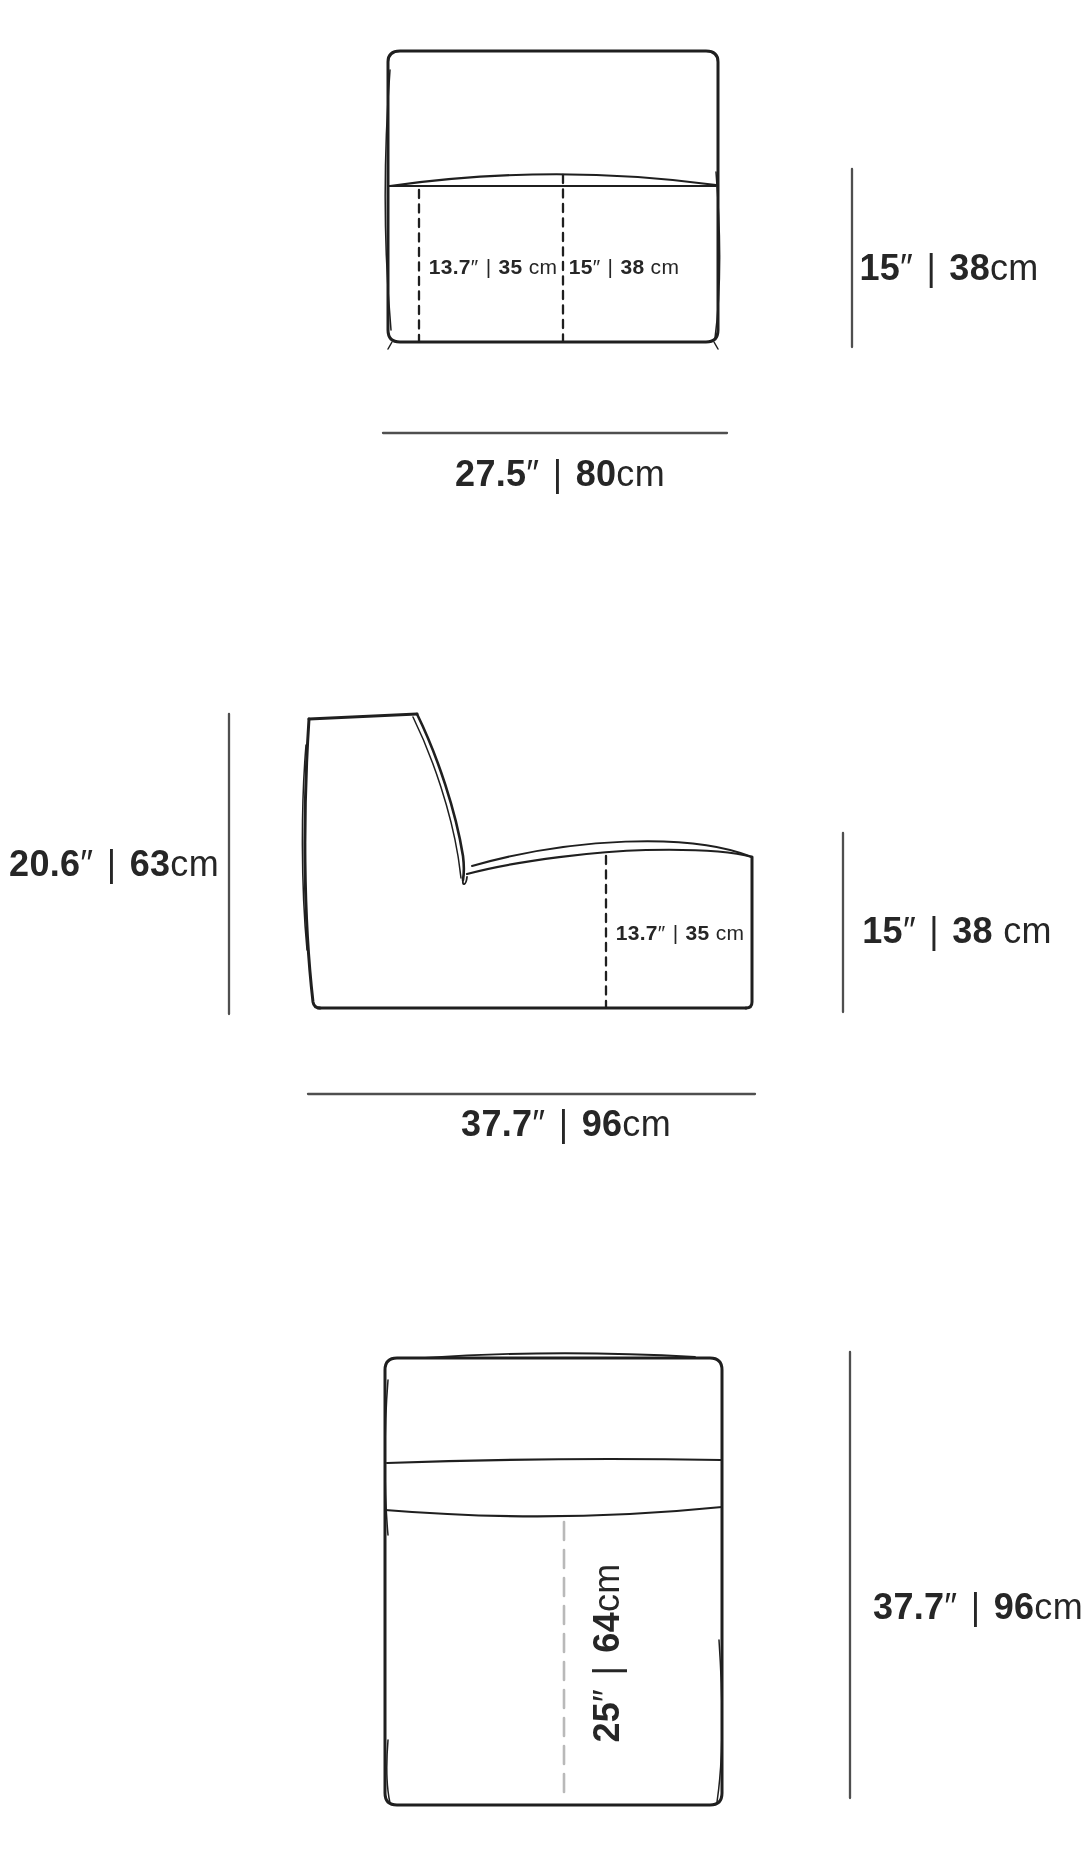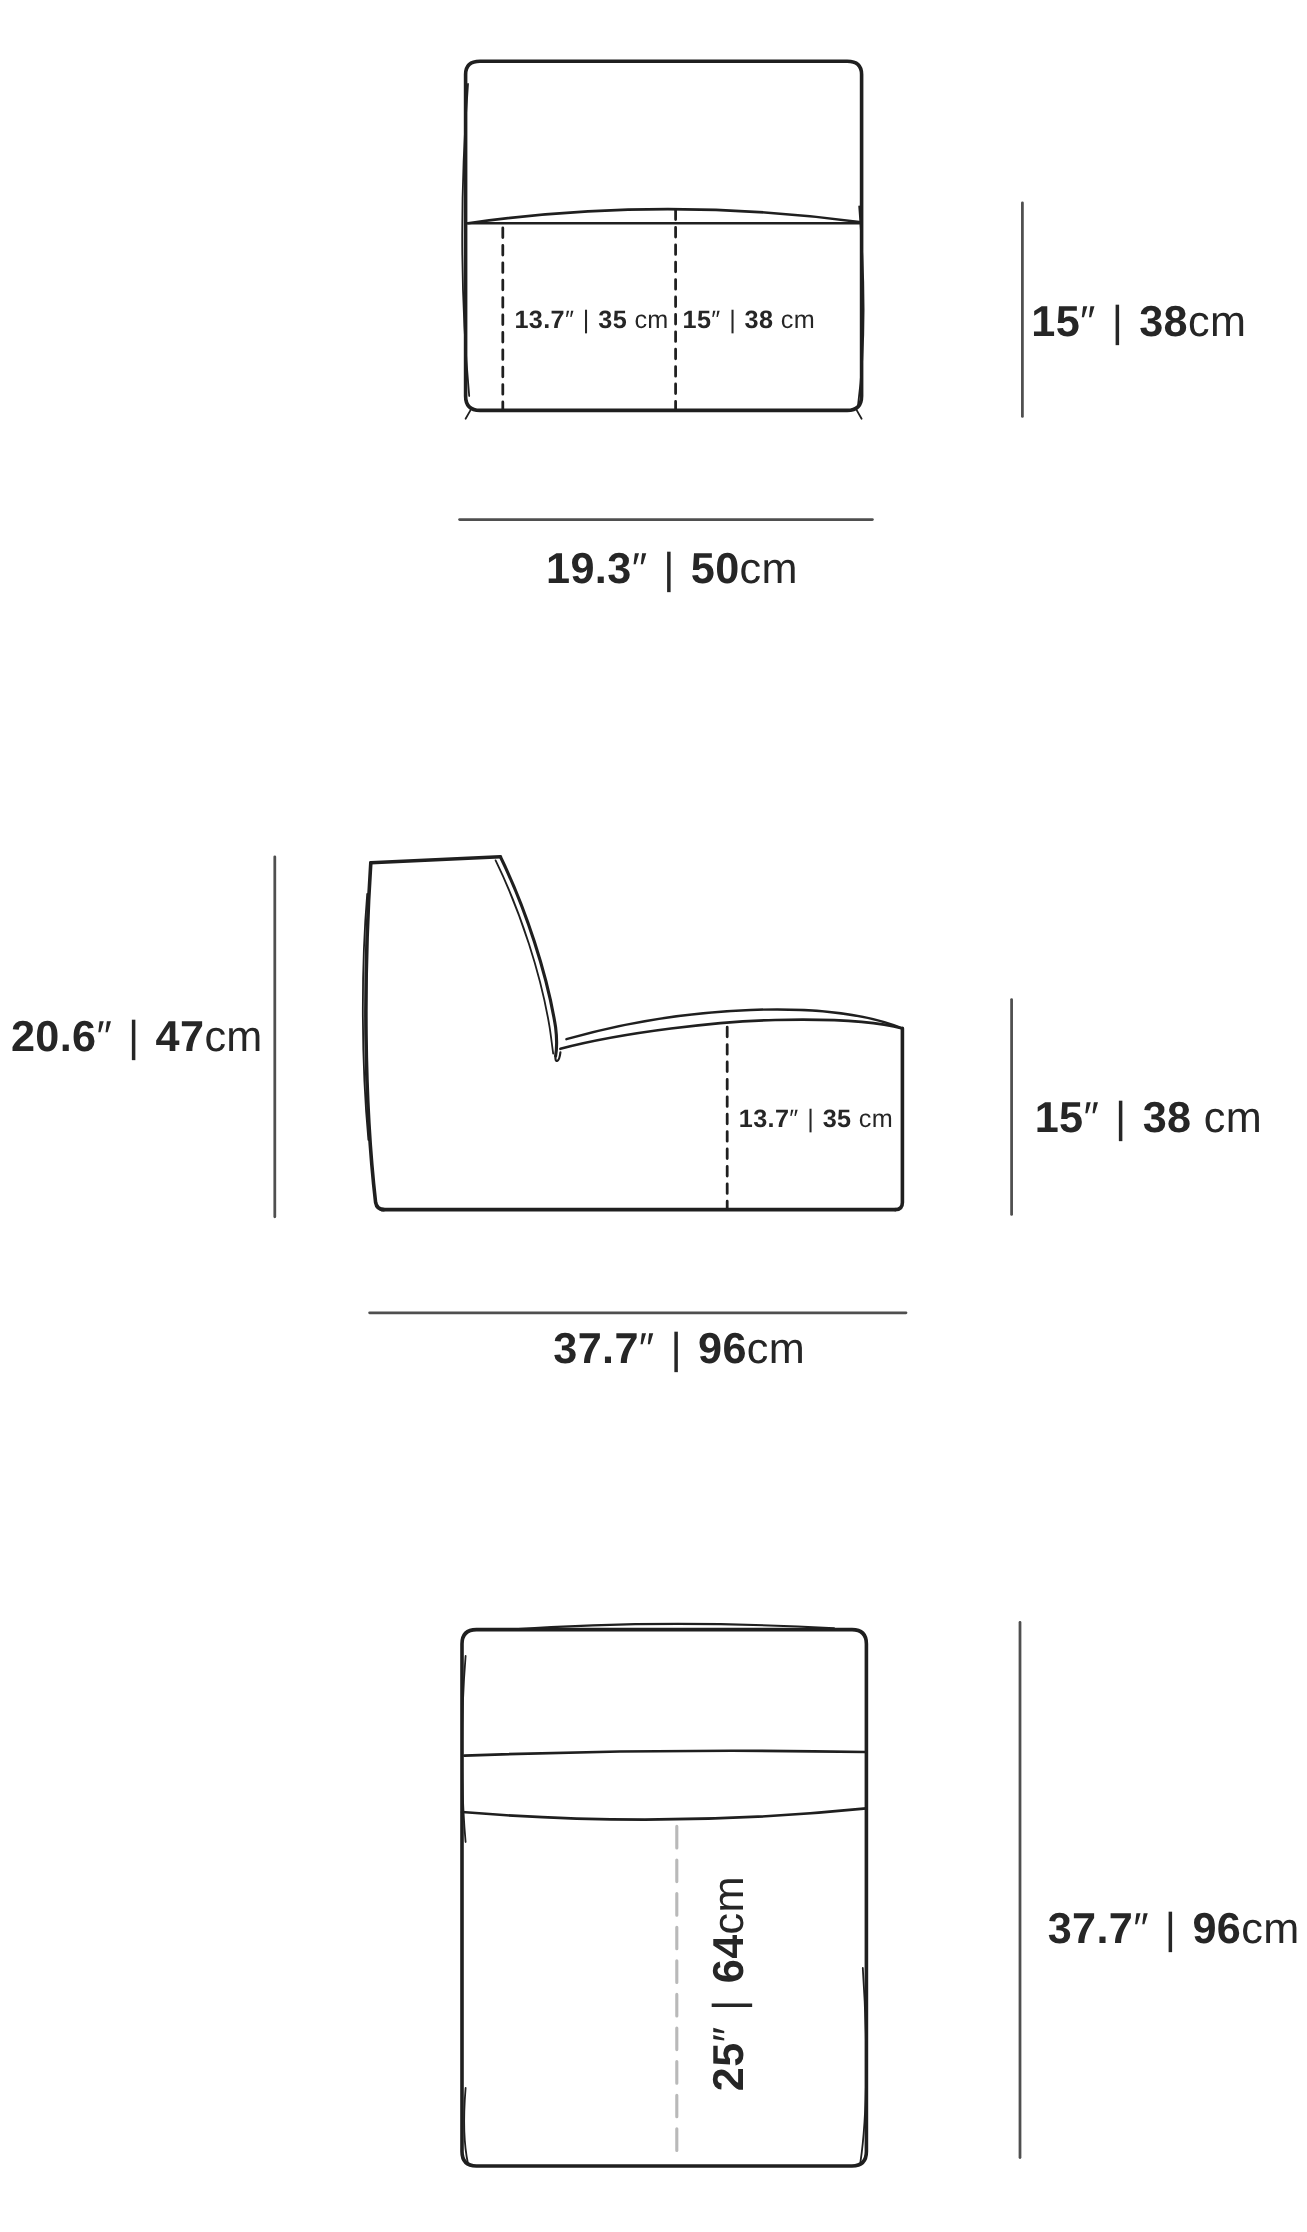--- a/index.html
+++ b/index.html
@@ -99,25 +99,25 @@
 
   <div class="dim-label sm" style="left:624px;top:267px;">
     <span class="num">15</span><span class="mark">″</span><span class="sep"> | </span><span class="num">38</span><span class="unit"> cm</span>
   </div>
 
   <div class="dim-label lg" style="left:949px;top:253px;margin-top:15px;">
     <span class="num">15</span><span class="mark">″</span><span class="sep"> | </span><span class="num">38</span><span class="unit">cm</span>
   </div>
 
   <div class="dim-label lg" style="left:560px;top:474px;">
-    <span class="num">19.3</span><span class="mark">″</span><span class="sep"> | </span><span class="num">50</span><span class="unit">cm</span>
+    <span class="num">27.5</span><span class="mark">″</span><span class="sep"> | </span><span class="num">80</span><span class="unit">cm</span>
   </div>
 
   <div class="dim-label lg" style="left:114px;top:864px;">
-    <span class="num">20.6</span><span class="mark">″</span><span class="sep"> | </span><span class="num">47</span><span class="unit">cm</span>
+    <span class="num">20.6</span><span class="mark">″</span><span class="sep"> | </span><span class="num">63</span><span class="unit">cm</span>
   </div>
 
   <div class="dim-label sm" style="left:680px;top:933px;">
     <span class="num">13.7</span><span class="mark">″</span><span class="sep"> | </span><span class="num">35</span><span class="unit"> cm</span>
   </div>
 
   <div class="dim-label lg" style="left:957px;top:931px;">
     <span class="num">15</span><span class="mark">″</span><span class="sep"> | </span><span class="num">38</span><span class="unit"> cm</span>
   </div>
 

